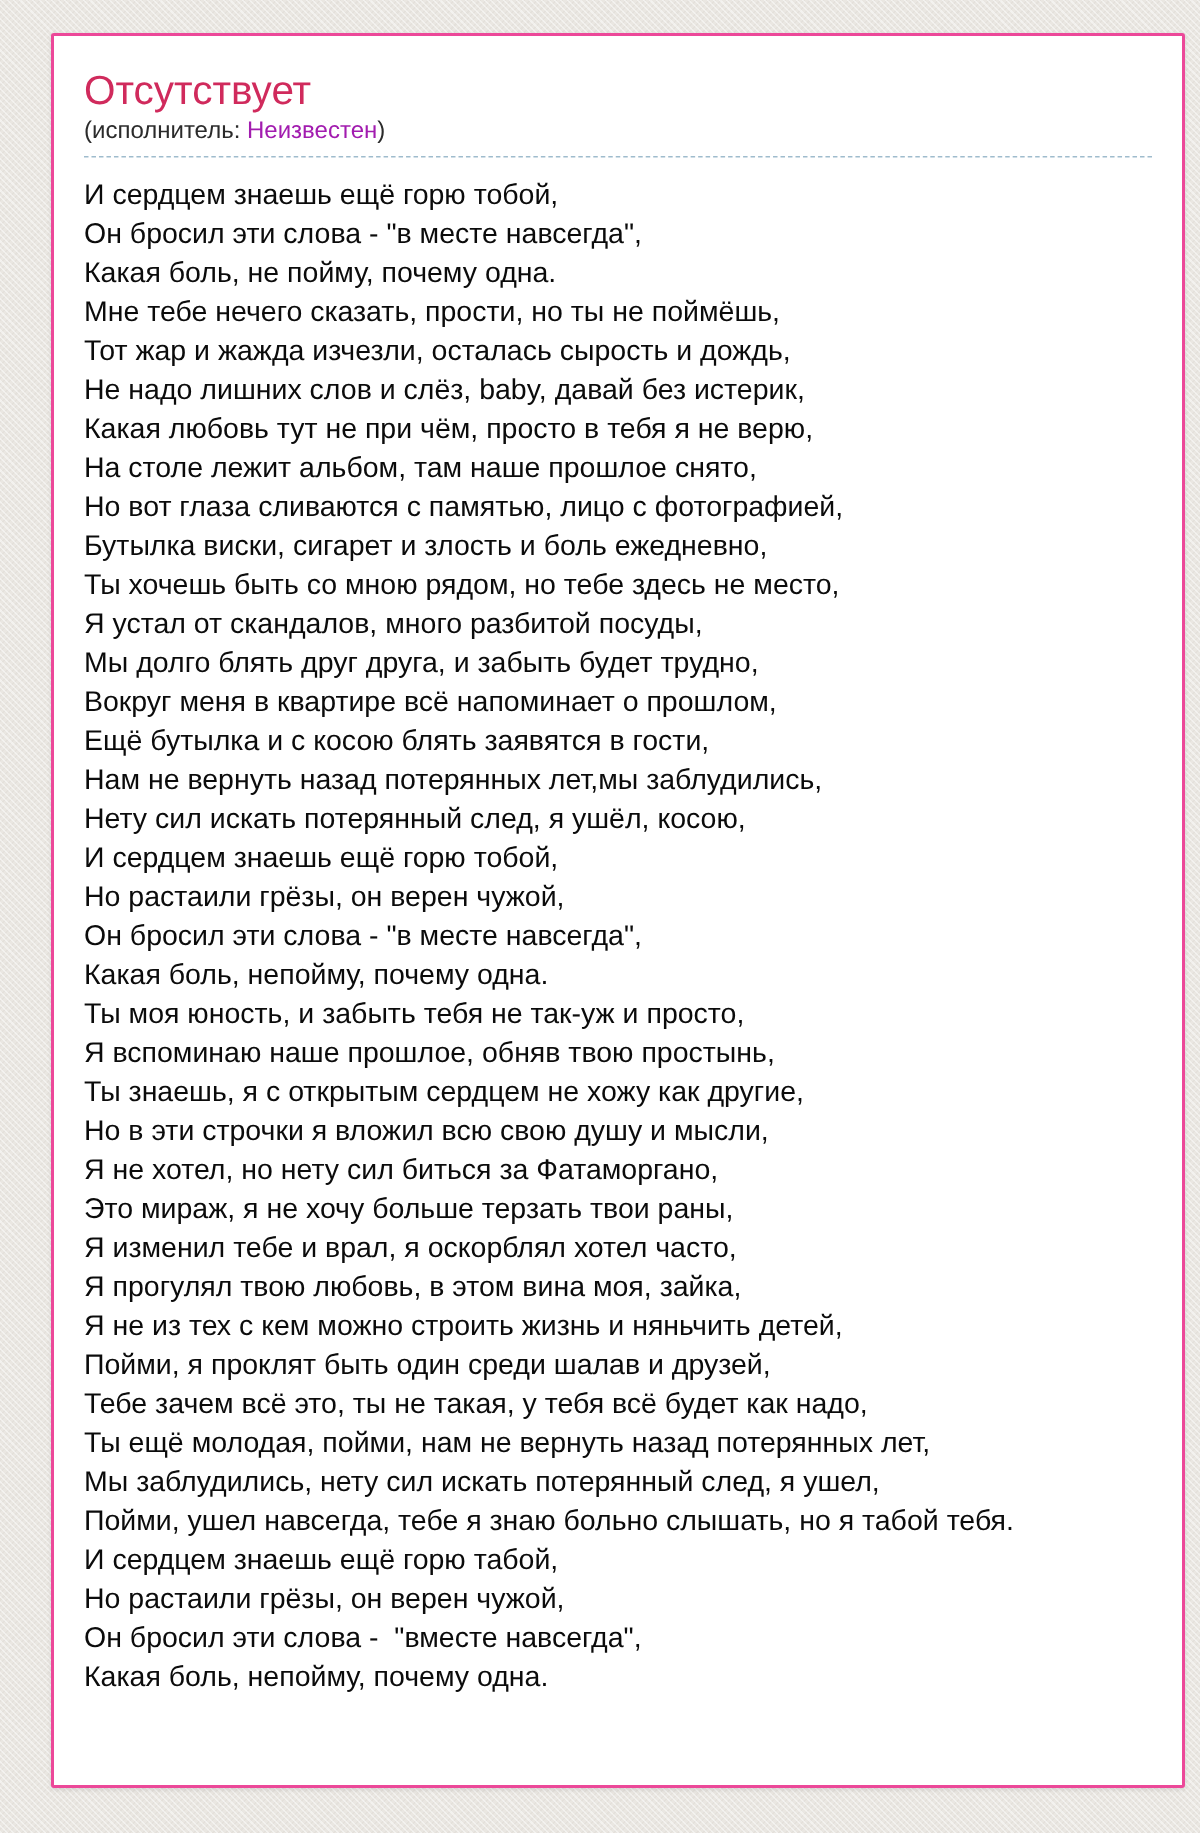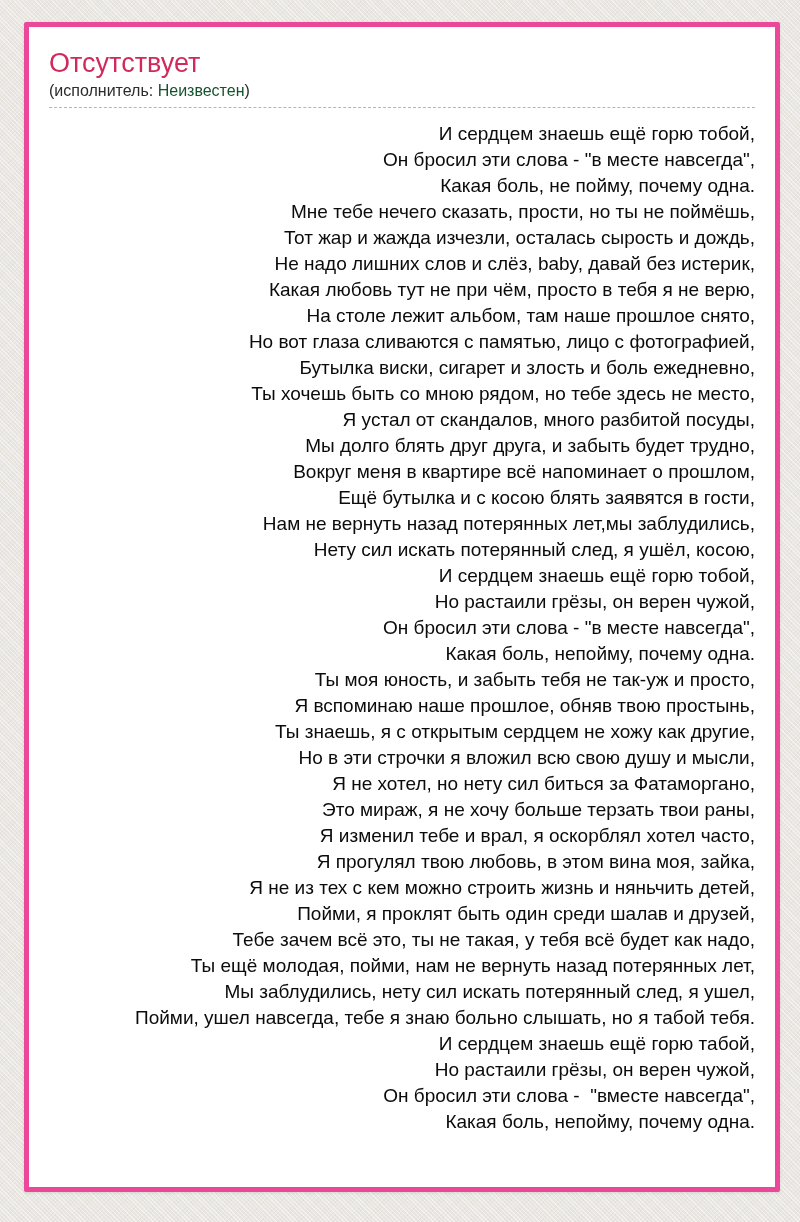--- a/index.html
+++ b/index.html
@@ -10,59 +10,58 @@
     height: 1222px;
     font-family: "Liberation Sans", "DejaVu Sans", sans-serif;
     background-color: #eae7e2;
     background-image:
       repeating-linear-gradient(45deg, rgba(255,255,255,0.45) 0 1px, rgba(0,0,0,0) 1px 3px),
       repeating-linear-gradient(-45deg, rgba(120,110,100,0.05) 0 1px, rgba(0,0,0,0) 1px 3px);
     overflow: hidden;
   }
   .card {
     position: absolute;
-    left: 24px;
+    left: 34px;
     top: 22px;
     width: 756px;
     min-height: 1170px;
     background: #ffffff;
-    border: 5px solid #ec4899;
+    border: 2px solid #ec4899;
     border-radius: 2px;
     box-shadow: 0 1px 3px rgba(0,0,0,0.10);
     padding: 20px 20px 24px 20px;
   }
   .song-title {
     font-size: 27px;
     line-height: 32px;
     font-weight: 400;
     color: #d02a5c;
     letter-spacing: 0;
   }
   .artist-line {
     font-size: 16px;
     line-height: 22px;
     color: #2b2b2b;
     margin-top: 1px;
     padding-bottom: 5px;
     border-bottom: 1px dashed #9fbccd;
   }
   .artist-link {
-    color: #14532d;
+    color: #a21caf;
     text-decoration: none;
     cursor: pointer;
   }
   .lyrics {
     margin-top: 13px;
     font-size: 19px;
     line-height: 26px;
     color: #0b0b0b;
   }
   .lyric-line {
     white-space: pre-wrap;
-    text-align: right;
   }
 </style>
 </head>
 <body>
 
 <div class="card">
   <h1 class="song-title">Отсутствует</h1>
 
   <div class="artist-line">
     <span>(исполнитель: </span><a class="artist-link">Неизвестен</a><span>)</span>

